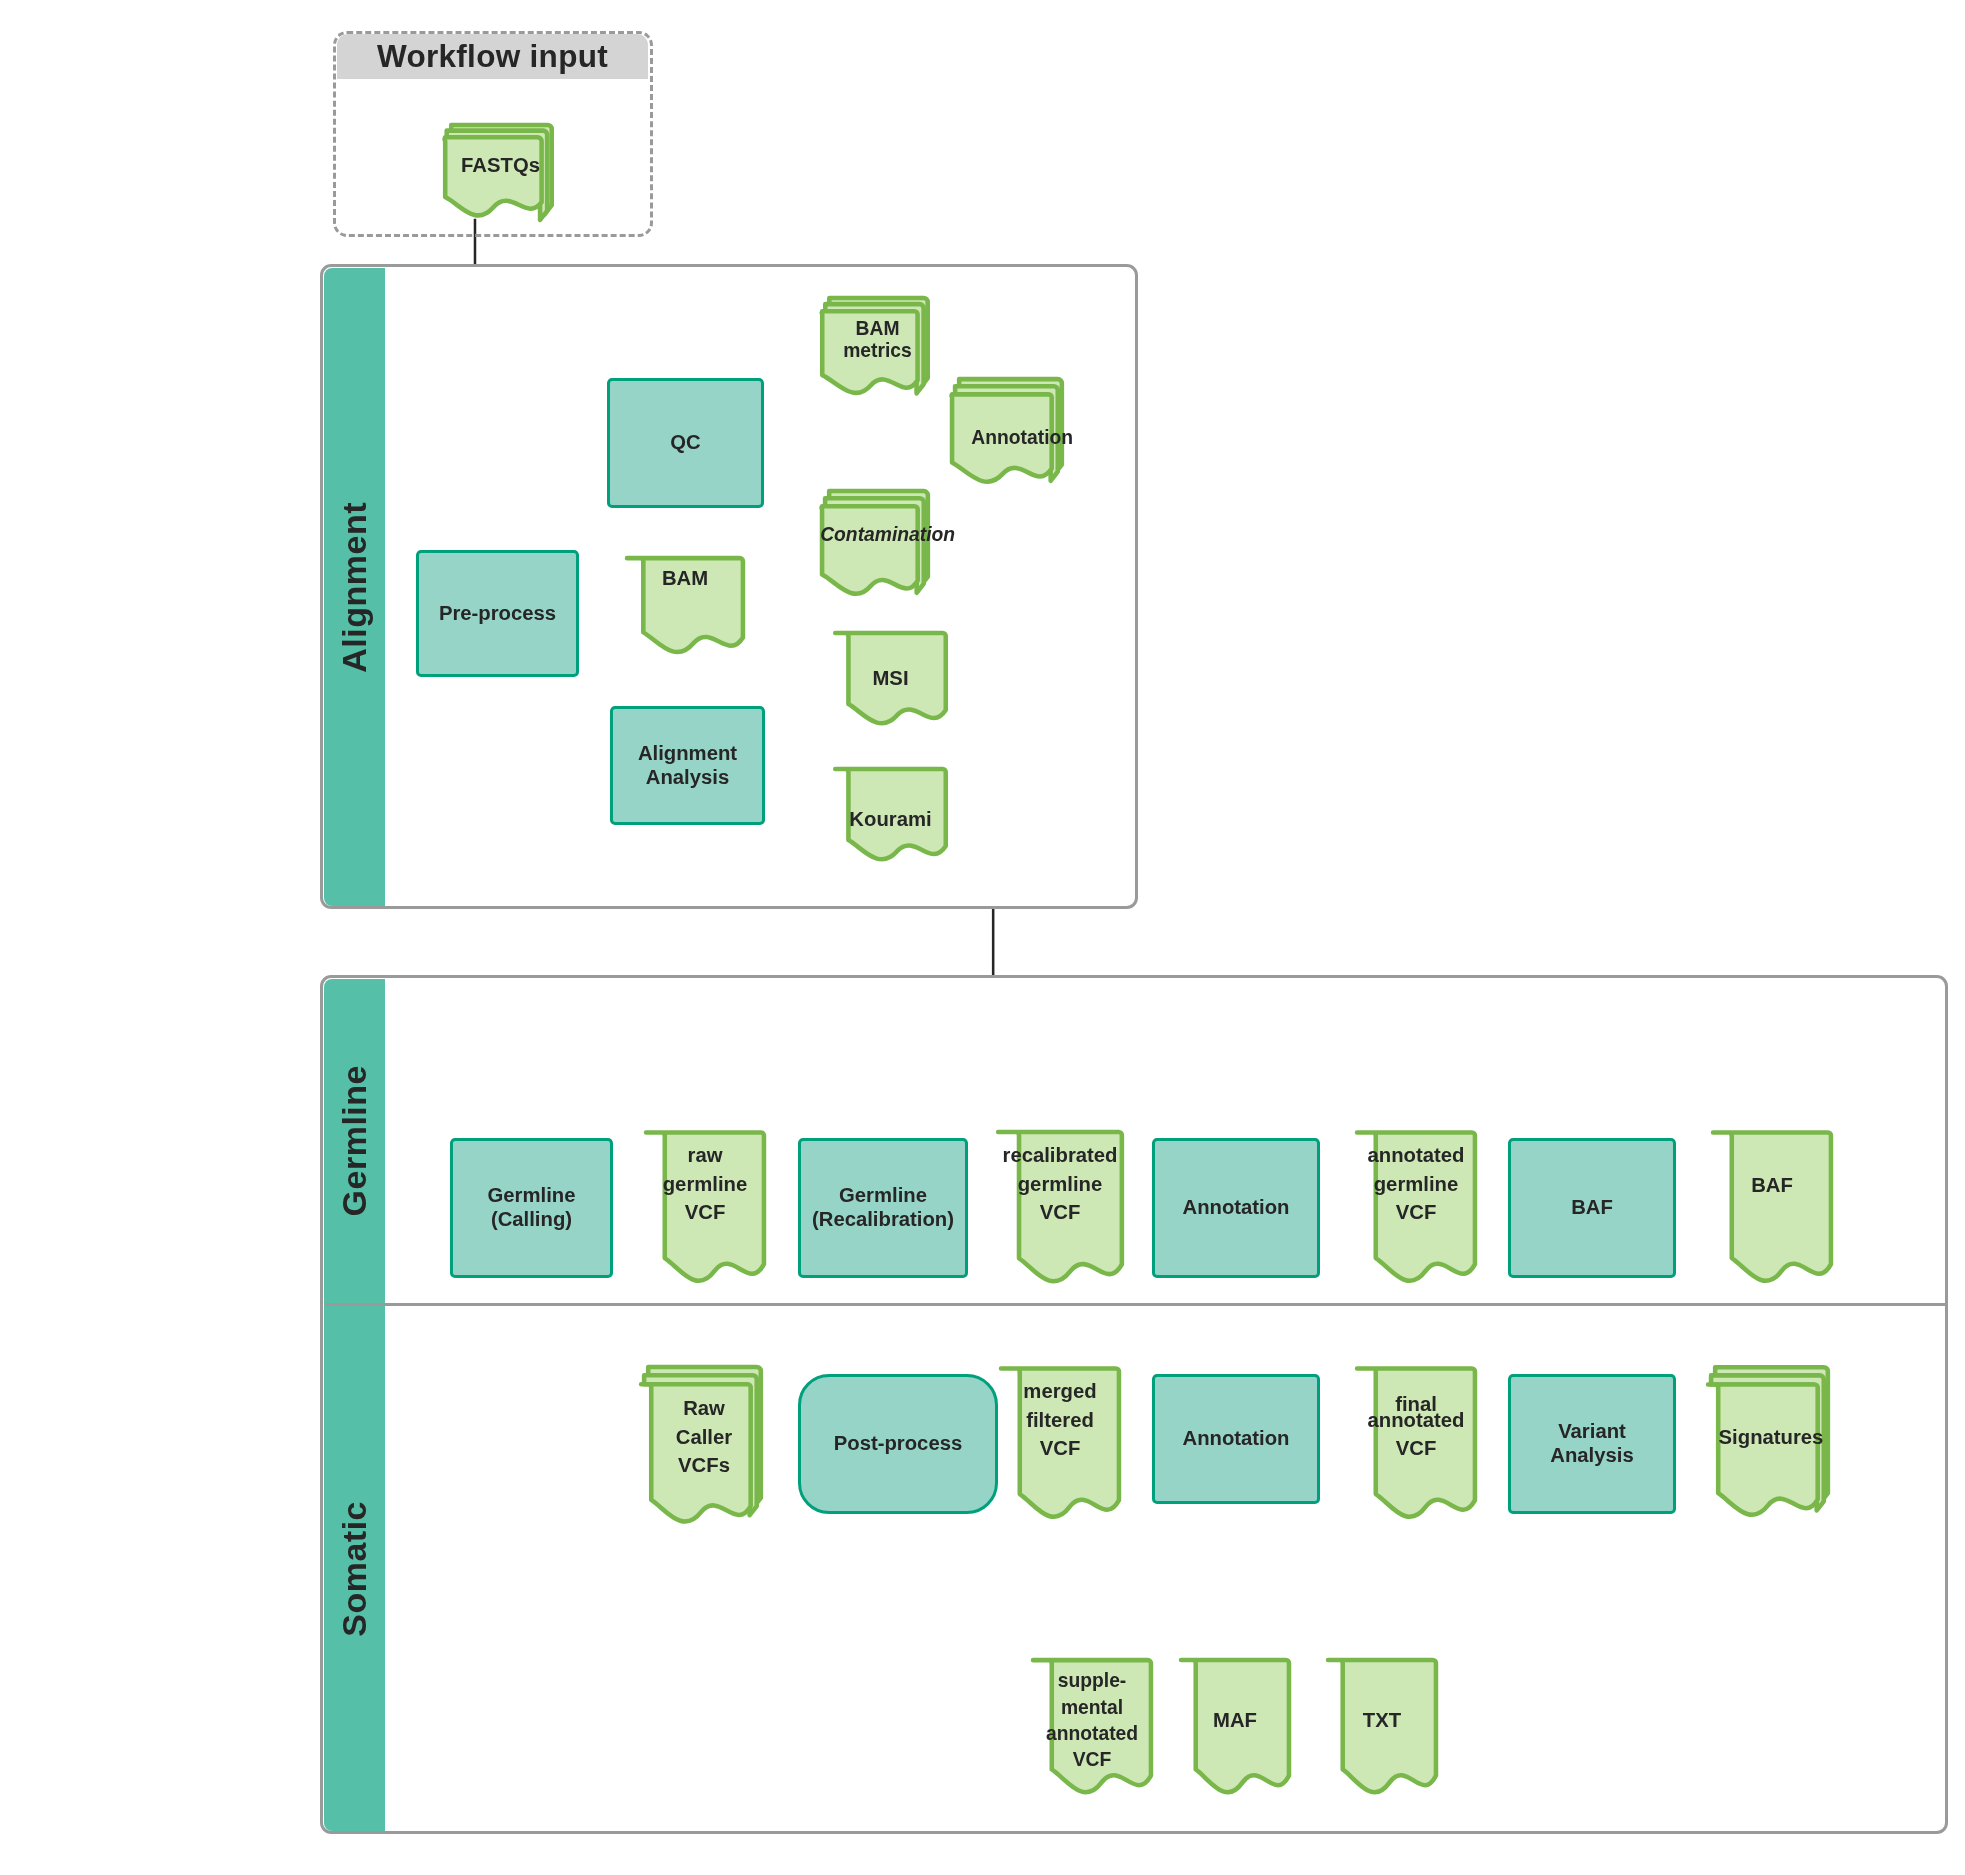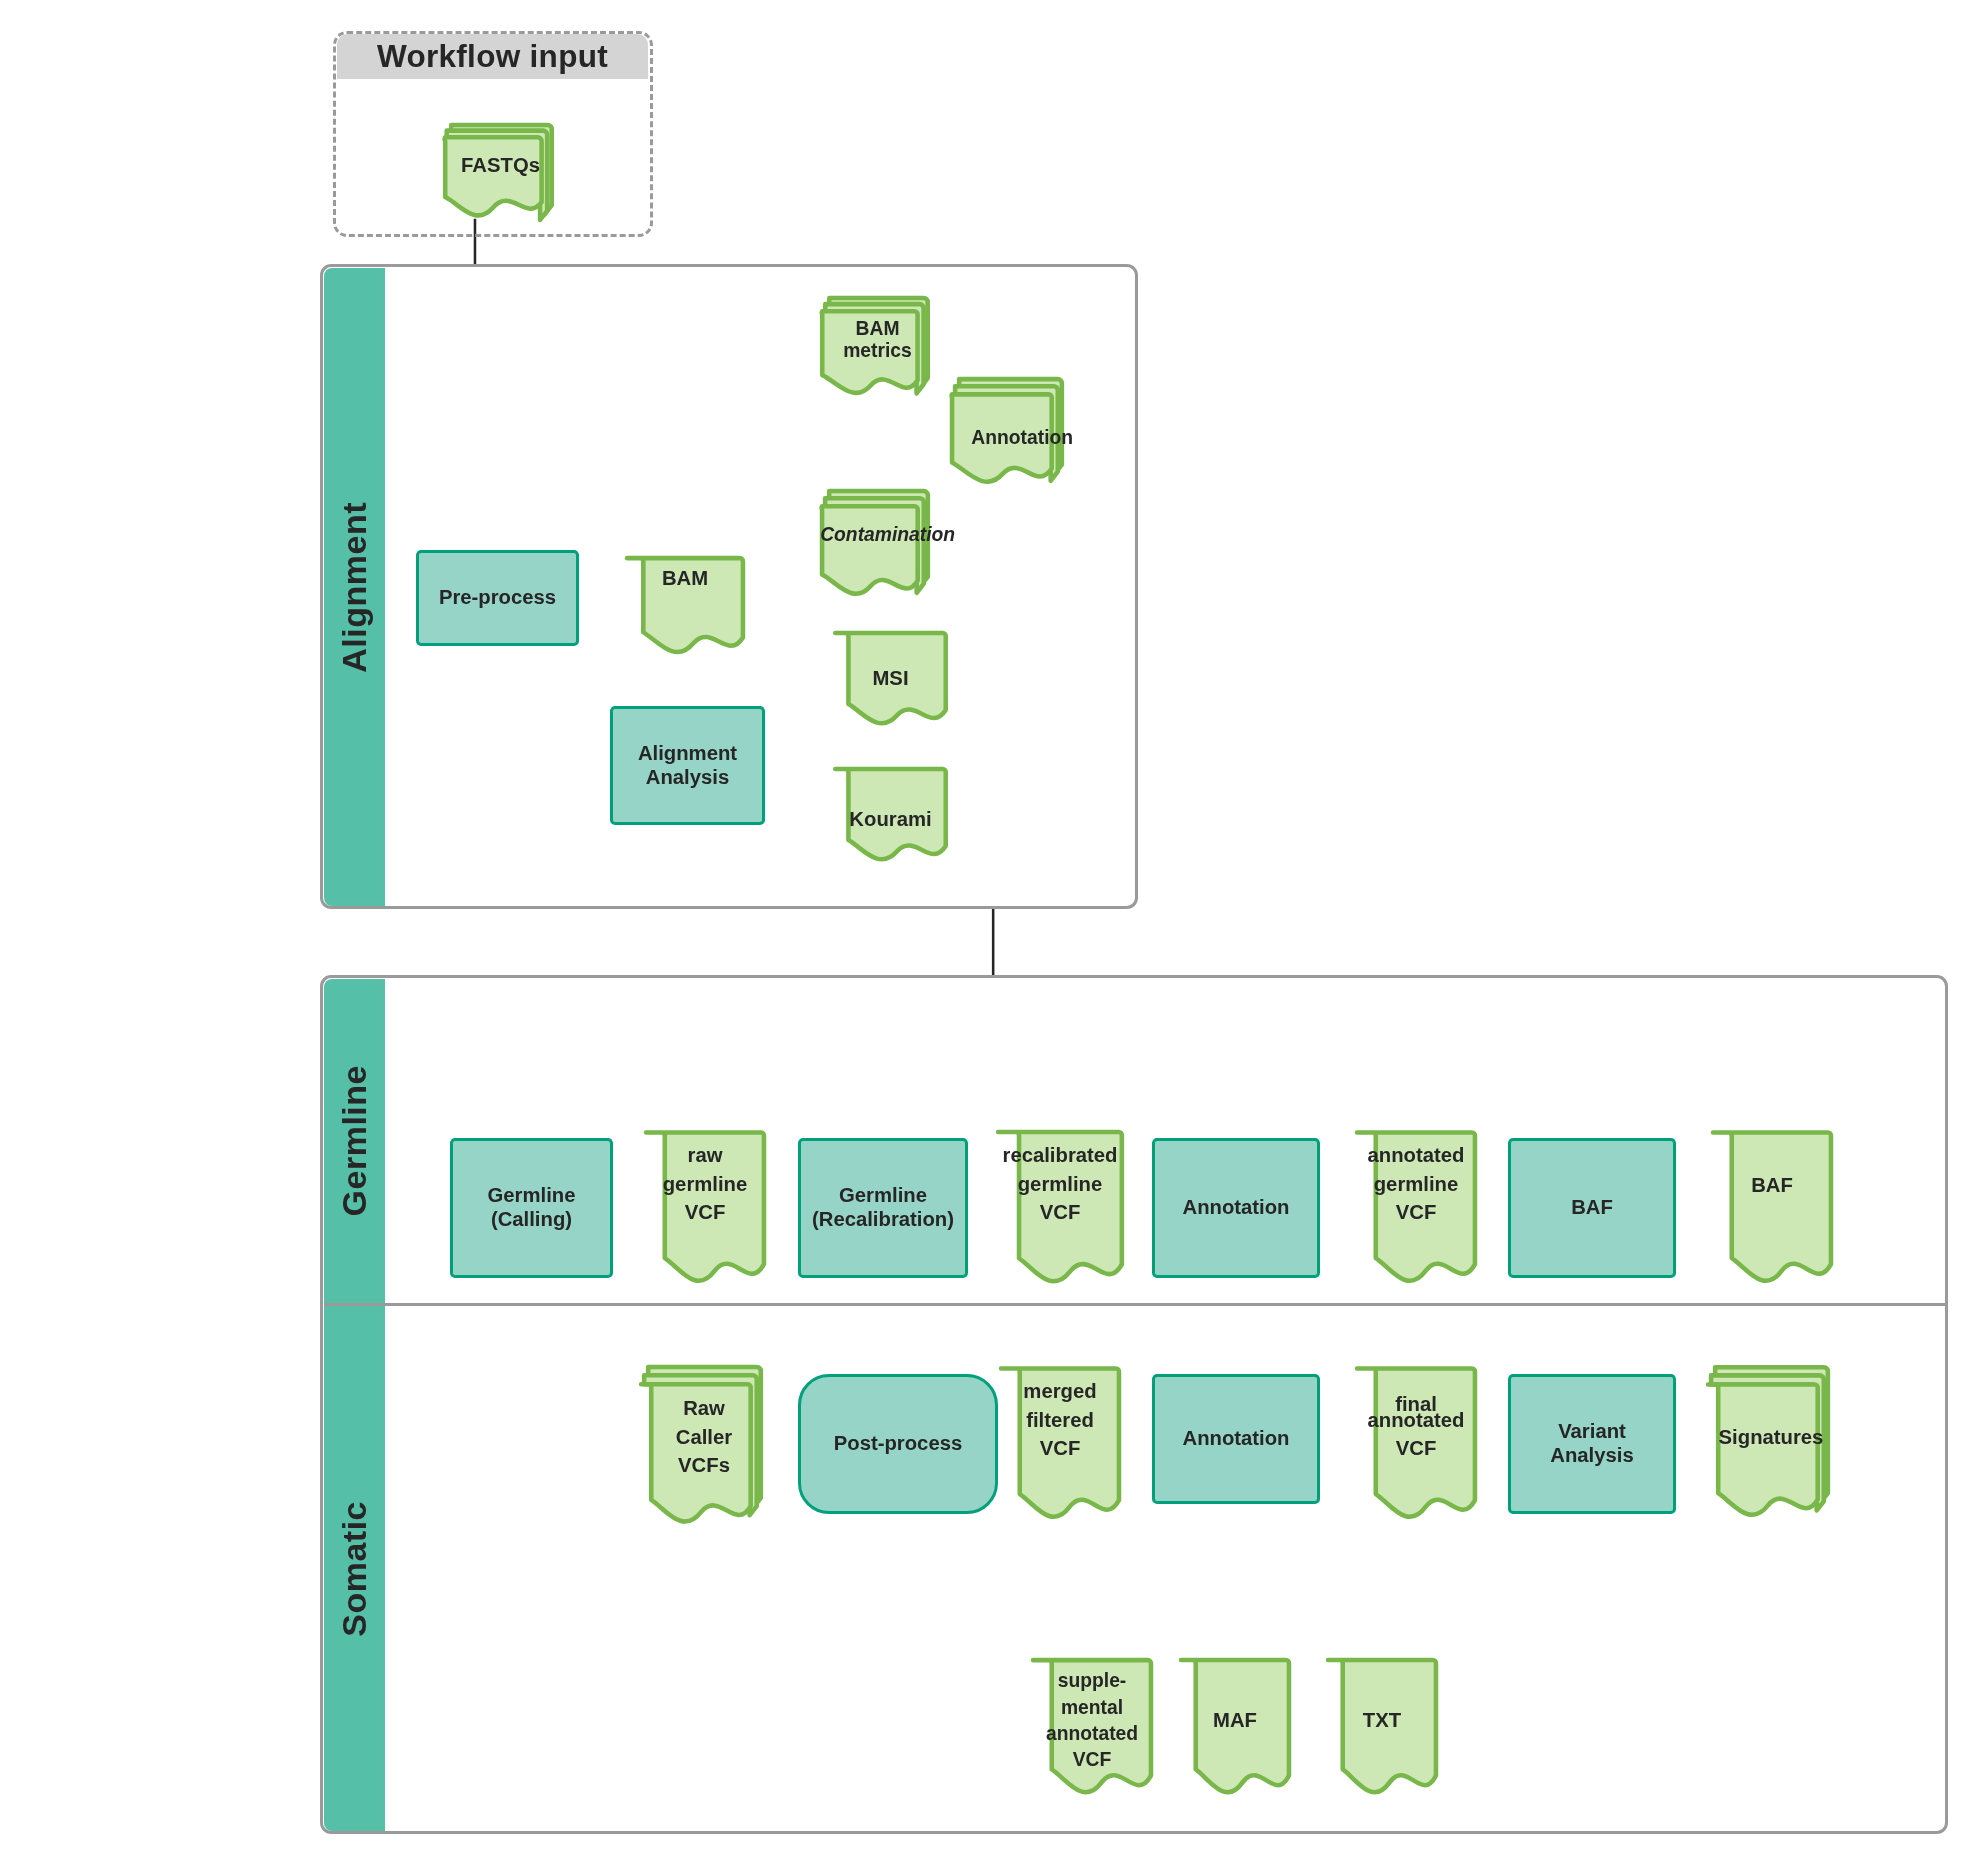--- a/index.html
+++ b/index.html
@@ -163,24 +163,27 @@
       <path d="M6,30 h182 a8,8 0 0 1 8,8 v120 c-30,40 -60,-30 -95,10 c-35,40 -65,-5 -95,-20 v-110 a8,8 0 0 1 0,-8 z" fill="#cde8b5" stroke="#79b74b" stroke-width="9" stroke-linejoin="round"></path>
     </svg>
     <div class="doc-label" style="top:29.5px;height:26.4px;font-size:20.3px;">FASTQs</div>
   </div>
 
   <div class="abs panel" style="left:320px;top:264px;width:818px;height:645px;"></div>
   <div class="abs lane-label both-round" style="left:324px;top:268px;width:61px;height:638px;font-size:34px;">
     <span>Alignment</span>
   </div>
 
-  <div class="abs proc" style="left:416px;top:550px;width:163px;height:96px;font-size:20.3px;">
+  <div class="abs proc" style="left:416px;top:550px;width:163px;height:127px;font-size:20.3px;">
     <span>Pre-process</span>
   </div>
 
+  <div class="abs proc" style="left:607px;top:378px;width:157px;height:130px;font-size:20.3px;">
+    <span>QC</span>
+  </div>
 
   <div class="abs doc-wrap" style="left:624px;top:554px;width:122px;height:112px;">
     <svg width="122" height="112" viewBox="0 0 240 220">
       <path d="M6,8 h222 a6,6 0 0 1 6,6 v150 c-30,48 -62,-30 -98,12 c-36,42 -70,-6 -98,-22 v-140 a6,6 0 0 1 0,-6 z" fill="#cde8b5" stroke="#79b74b" stroke-width="9" stroke-linejoin="round"></path>
     </svg>
     <div class="doc-label" style="top:11.2px;height:26.4px;font-size:20.3px;">BAM</div>
   </div>
 
   <div class="abs doc-wrap" style="left:819px;top:295px;width:117px;height:109px;">
     <svg width="117" height="109" viewBox="0 0 230 215">

